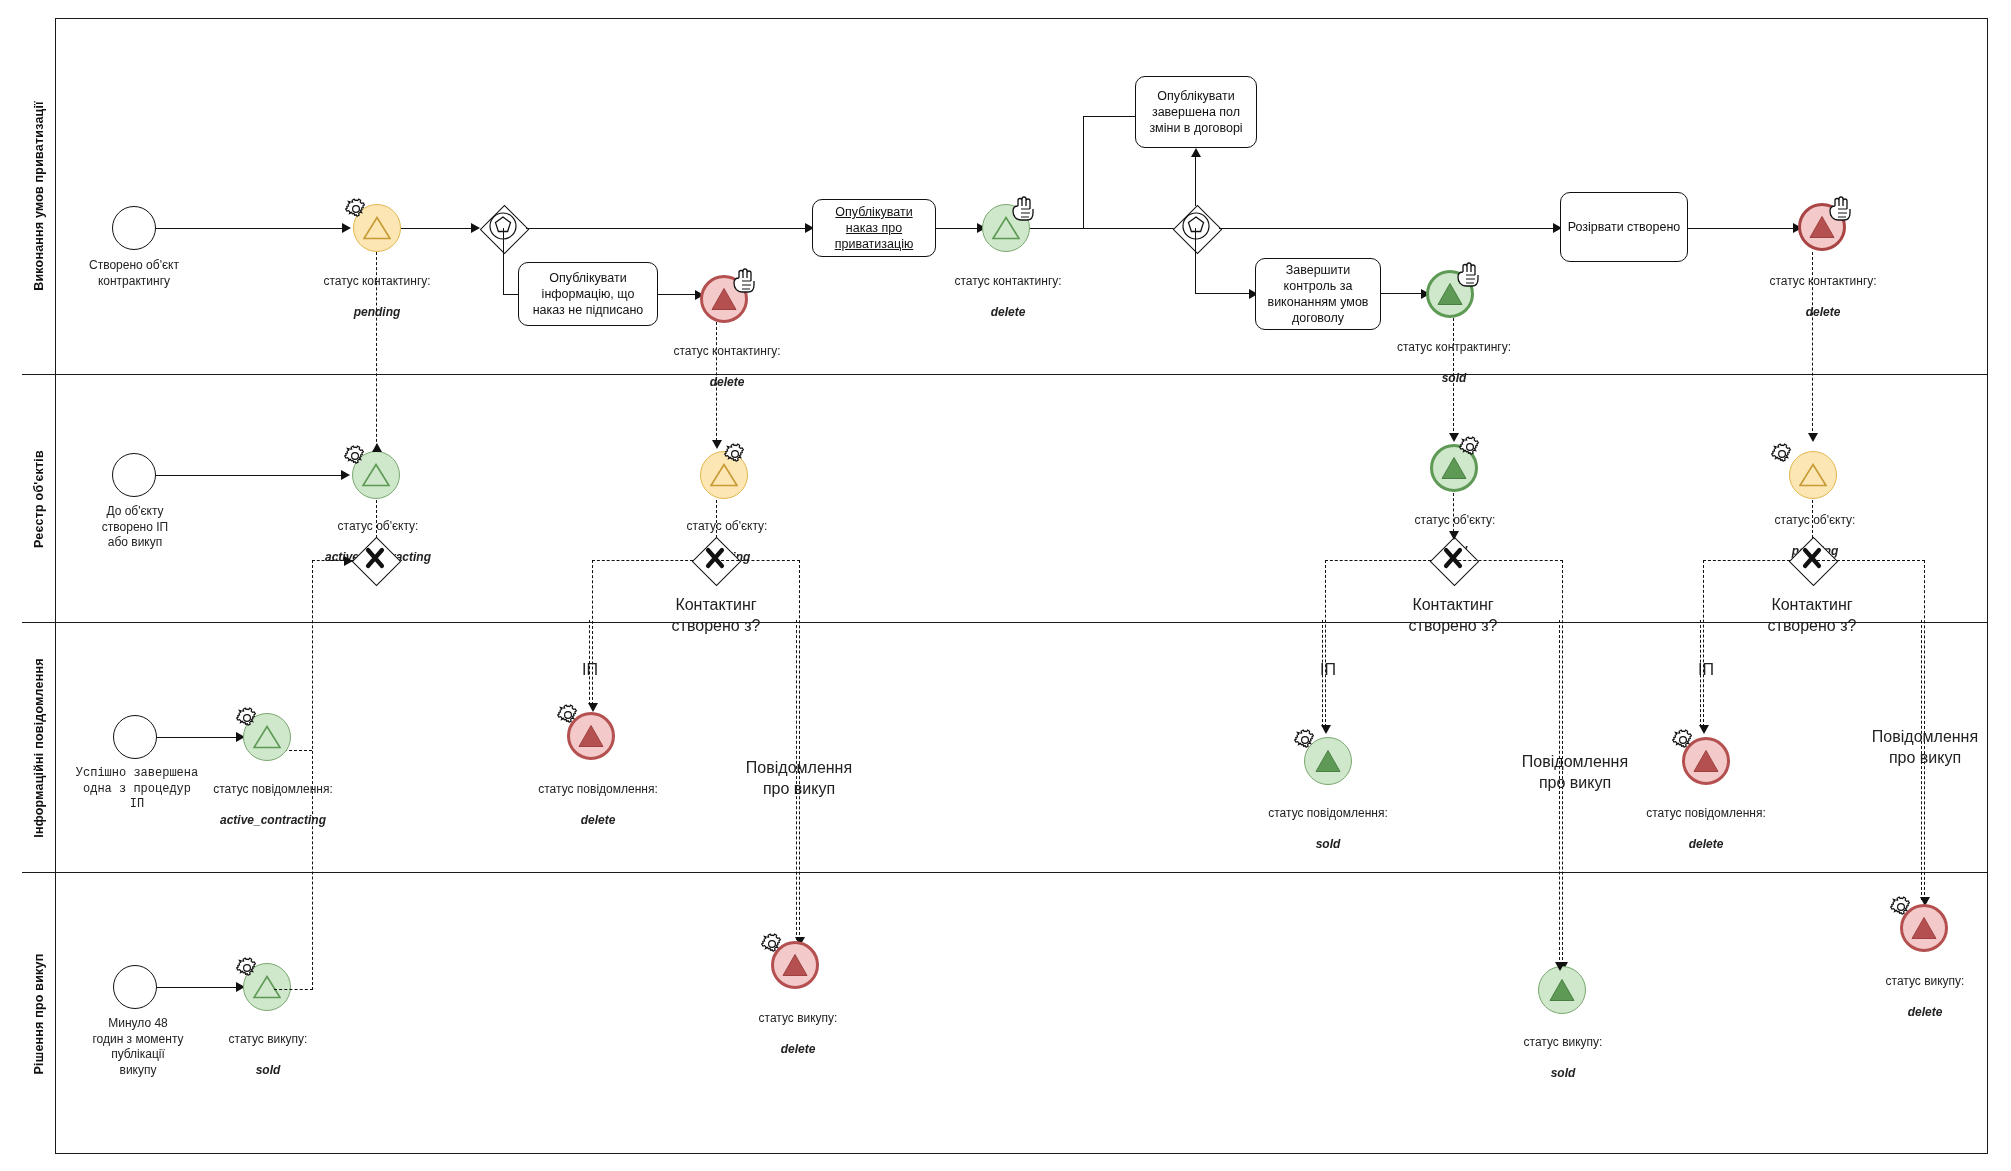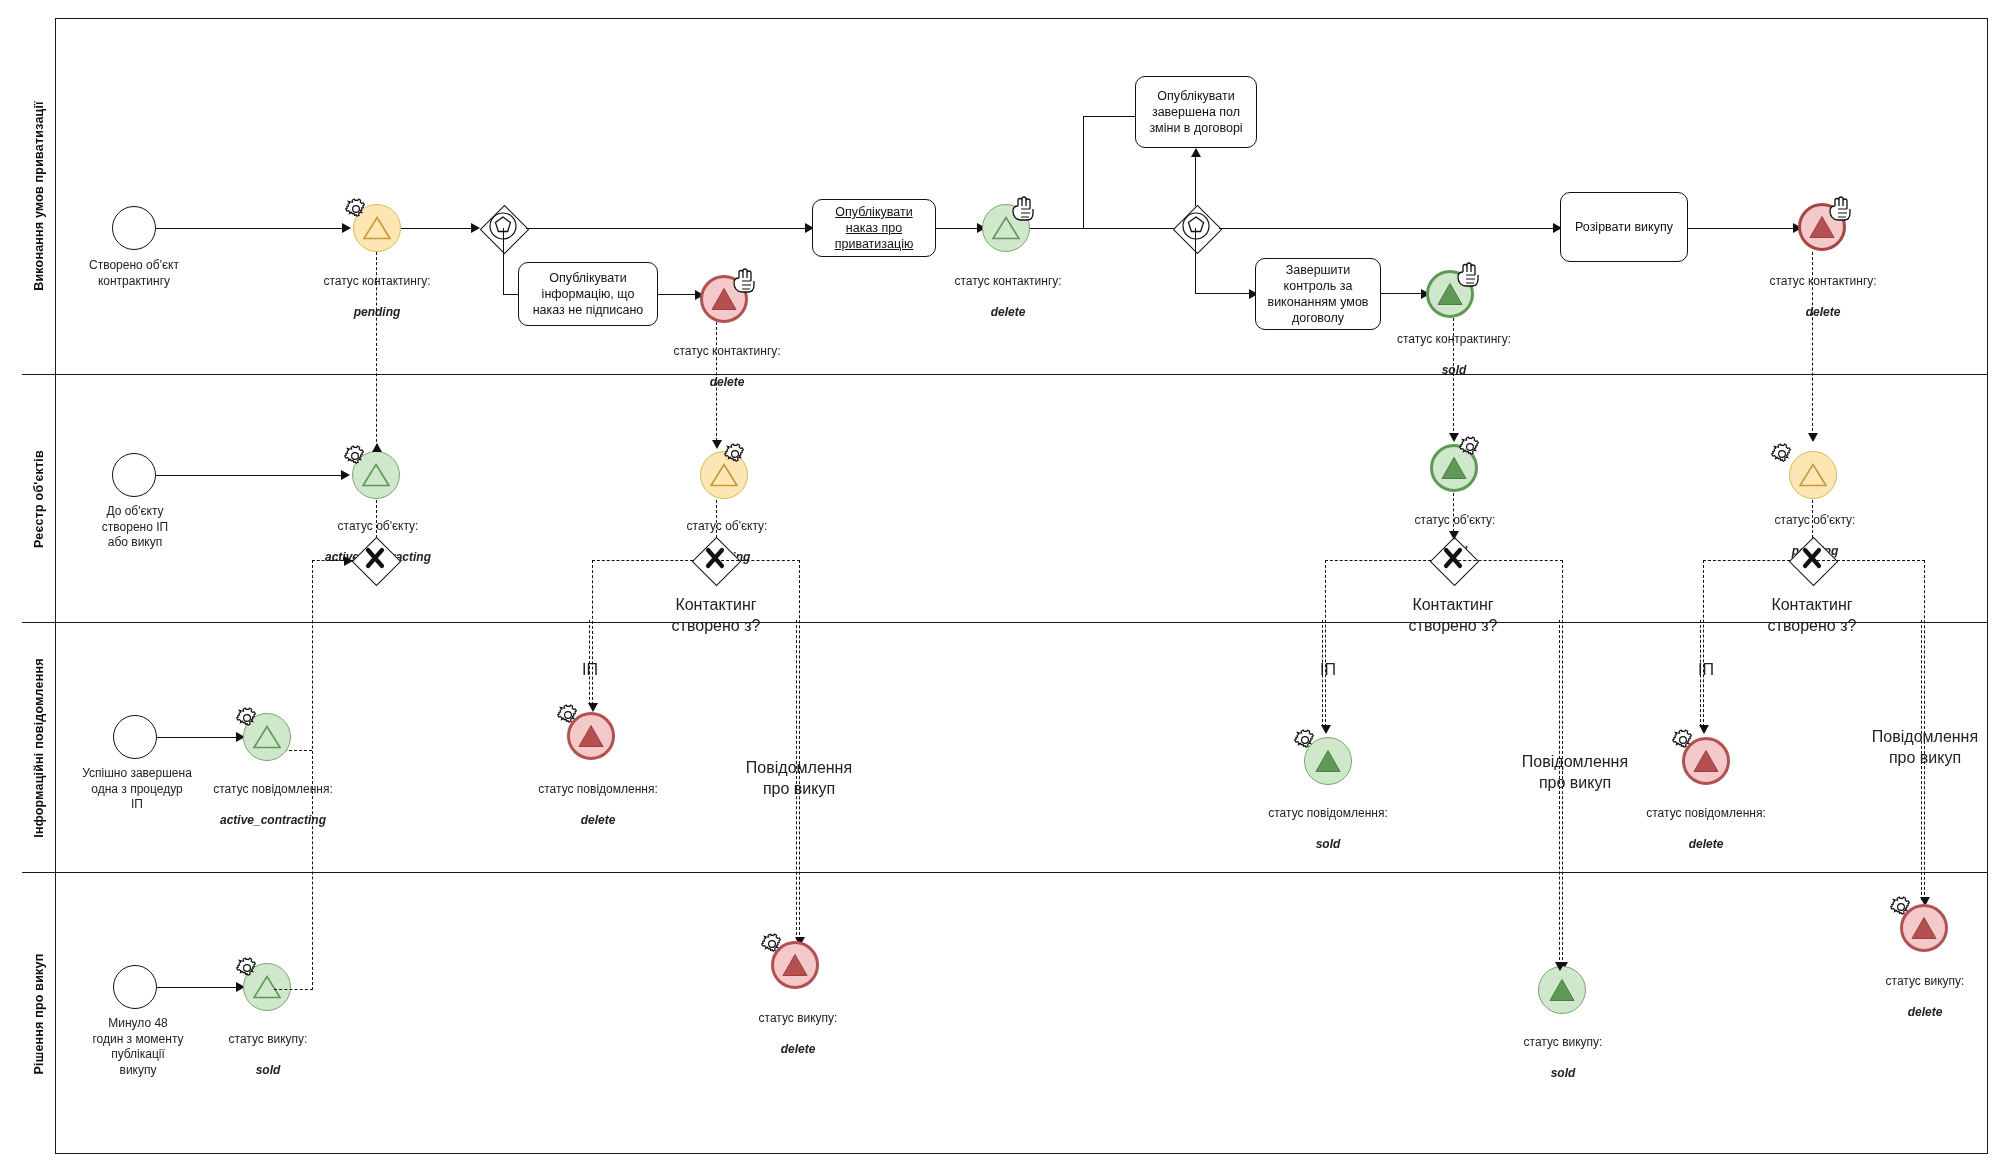--- a/index.html
+++ b/index.html
@@ -221,29 +221,29 @@
           <polygon points="13,1 25,22 1,22" fill="#5e9a55" stroke="#4a7f43" stroke-width="1"></polygon>
         </svg>
     </div>
   </div>
   <div class="hand" style="left:1455px;top:260px;">
     <svg width="30" height="28" viewBox="0 0 30 28">
         <path d="M8 12V6.5a2 2 0 0 1 4 0V12M12 12V5a2 2 0 0 1 4 0v7M16 12V7a2 2 0 0 1 4 0v8M8 12c-3 0-5 1.5-5 5 0 5 3 9 8 9h6c4 0 6-3 6-7v-4" fill="#fff" stroke="#111" stroke-width="1.3"></path>
         <path d="M11 15h9M11 19h9M11 23h8" stroke="#111" stroke-width="1.1"></path>
       </svg>
   </div>
-  <div class="lbl" style="left:1368px;top:316px;width:172px;">
+  <div class="lbl" style="left:1368px;top:324px;width:172px;">
     <span>статус контрактингу:</span><br>
     <span class="st">sold</span>
   </div>
 
   <div class="ln h" style="left:1219px;top:227.5px;width:335px;"></div>
   <div class="arw arw-r" style="left:1553px;top:223px;"></div>
 
-  <div class="task" style="left:1560px;top:192px;width:128px;height:70px;">Розірвати викупу</div>
+  <div class="task" style="left:1560px;top:192px;width:128px;height:70px;">Розірвати створено</div>
 
   <div class="ln h" style="left:1688px;top:227.5px;width:106px;"></div>
   <div class="arw arw-r" style="left:1793px;top:223px;"></div>
 
   <div class="ev ev-int ev-red-th" style="left:1798px;top:203px;">
     <div class="tri">
       <svg width="26" height="23" viewBox="0 0 26 23">
           <polygon points="13,1 25,22 1,22" fill="#b45050" stroke="#9e4040" stroke-width="1"></polygon>
         </svg>
     </div>
@@ -416,21 +416,21 @@
 створено з?</div>
 
   <div class="dash-h" style="left:1703px;top:560px;width:87px;"></div>
   <div class="dash-v" style="left:1703px;top:560px;height:167px;"></div>
   <div class="arw arw-d" style="left:1699px;top:725px;"></div>
   <div class="dash-h" style="left:1812px;top:560px;width:113px;"></div>
   <div class="dash-v" style="left:1924px;top:560px;height:340px;"></div>
   <div class="arw arw-d" style="left:1920px;top:897px;"></div>
 
   <div class="ev ev-start" style="left:113px;top:715px;"></div>
-  <div class="lbl" style="left:52px;top:766px;width:170px;">Успішно завершена
+  <div class="lbl" style="left:52px;top:766px;width:170px;font-family:Liberation Mono, monospace;">Успішно завершена
 одна з процедур
 ІП</div>
 
   <div class="ln h" style="left:157px;top:736.5px;width:80px;"></div>
   <div class="arw arw-r" style="left:236px;top:732px;"></div>
 
   <div class="ev ev-int ev-green" style="left:243px;top:713px;">
     <div class="tri">
       <svg width="28" height="25" viewBox="0 0 28 25">
           <polygon points="14,2 27,23 1,23" fill="none" stroke="#5e9a55" stroke-width="1.6"></polygon>

